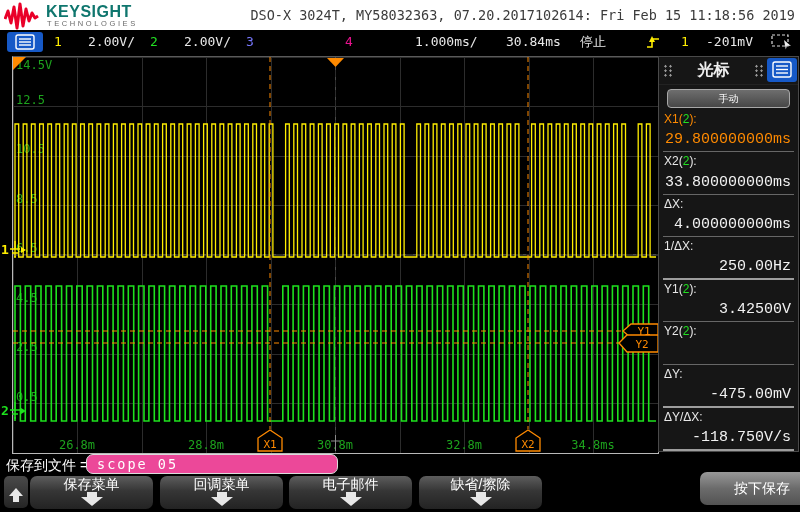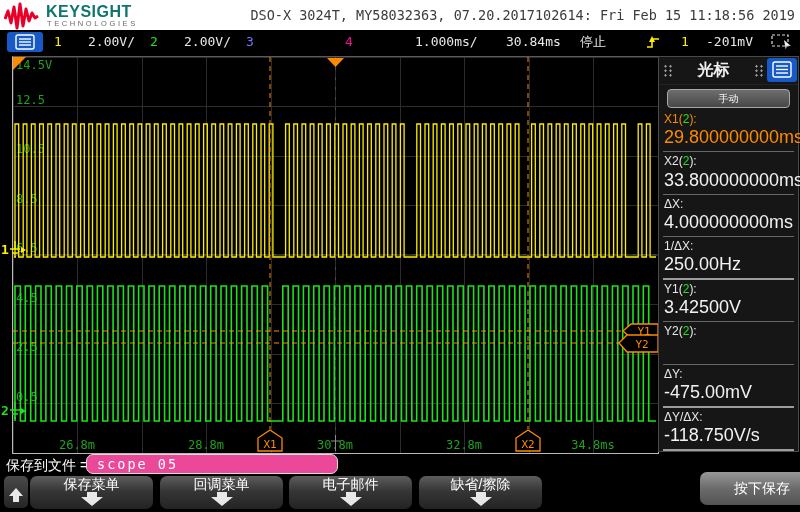--- a/index.html
+++ b/index.html
@@ -43,21 +43,21 @@
   #sb-titlebar{height:27px;display:flex;align-items:center;position:relative;border-bottom:1px solid #222;}
   .grip{width:10px;height:13px;margin:0 4px;background-image:radial-gradient(#9a9a9a 1px,transparent 1.4px);background-size:5px 4.5px;cursor:grab;}
   #sb-title{flex:1;text-align:center;font-size:16px;color:#f0f0f0;font-weight:bold;}
   #sb-menu-btn{position:absolute;right:1px;top:1px;width:30px;height:24px;background:#1659c7;border-radius:3px;cursor:pointer;}
   #manual-btn{margin:4px 8px 2px 8px;height:17px;border:1px solid #a8a8a8;border-radius:4px;
       background:linear-gradient(#6e6e6e,#474747);color:#fff;font-size:10px;display:flex;align-items:center;justify-content:center;cursor:pointer;}
   #sb-rows{flex:1;display:flex;flex-direction:column;padding:0 4px;}
   .srow{flex:1;display:flex;flex-direction:column;justify-content:space-between;border-bottom:1px solid #676767;padding:2px 1px 3px 1px;}
   .srow.sep-bright{border-bottom:2px solid #9d9d9d;}
   .srow-label{font-size:12px;color:#e8e8e8;}
-  .srow-value{font-family:Liberation Sans, sans-serif;font-size:18px;text-align:left;color:#f2f2f2;padding-right:2px;}
+  .srow-value{font-family:Liberation Mono, monospace;font-size:15px;text-align:right;color:#f2f2f2;padding-right:2px;}
   .srow.hl .srow-label,.srow.hl .srow-value{color:#ff8a00;}
   .ch-green{color:#22e022;}
 
   
   #save-line{position:absolute;left:0;top:454px;width:660px;height:22px;color:#fff;font-size:14px;}
   #save-label{position:absolute;left:6px;top:3px;}
   #filename-input{position:absolute;left:86px;top:0;width:240px;height:16px;background:#ec4899;border:1.5px solid #dcdcdc;
       border-radius:7px;color:#fff;font-family:"DejaVu Sans Mono",monospace;font-size:13.5px;letter-spacing:2px;padding:1px 0 1px 10px;}
   .softkey{position:absolute;top:476px;height:33px;width:123px;border-radius:7px;
       background:linear-gradient(#5d5d5d,#363636 45%,#232323);color:#fff;font-size:14px;

